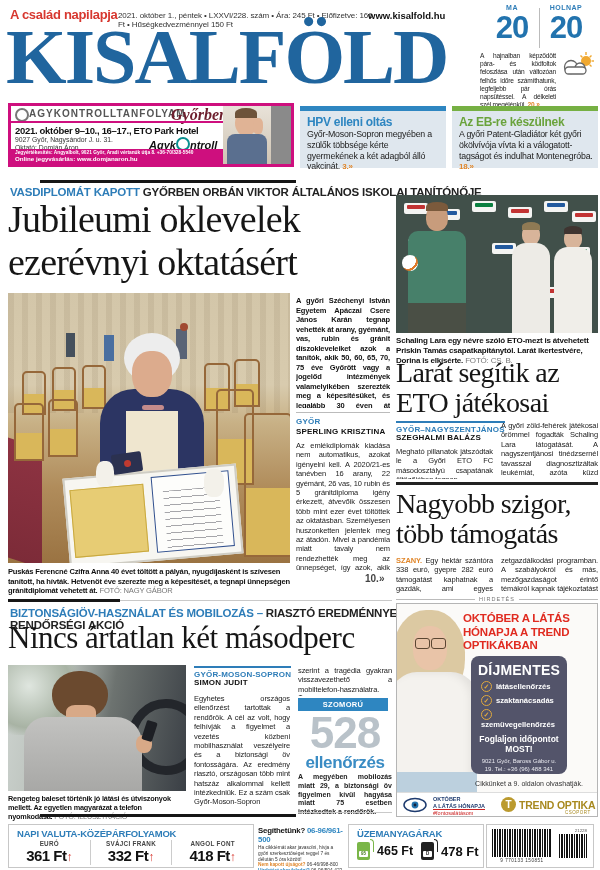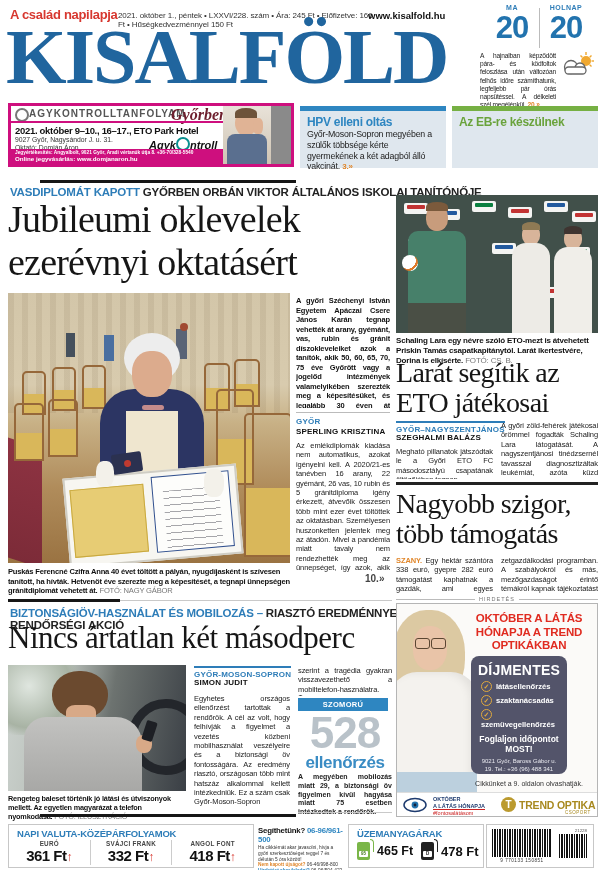--- a/index.html
+++ b/index.html
@@ -101,20 +101,24 @@
   <div class="abs" style="left:0;top:0;width:100%;height:5px;background:#2e86c1"></div>
   <div class="abs" style="left:7px;top:9px;font-size:12px;font-weight:bold;color:#2e86c1;letter-spacing:-.3px">HPV elleni oltás</div>
   <div class="abs" style="left:7px;top:23px;width:134px;font-size:8.8px;line-height:10.8px;color:#222;letter-spacing:-.2px">
     <span>Győr-Moson-Sopron megyében a szülők többsége kérte gyermekének a két adagból álló vakcinát.</span>
     <span class="pref-o" style="font-size:8px">3.»</span>
   </div>
 </div>
 <div class="abs" style="left:452px;top:106px;width:146px;height:62px;background:#dfe7ee">
   <div class="abs" style="left:0;top:0;width:100%;height:5px;background:#76b043"></div>
   <div class="abs" style="left:7px;top:9px;font-size:12px;font-weight:bold;color:#6aa33c;letter-spacing:-.3px">Az EB-re készülnek</div>
+  <div class="abs" style="left:7px;top:23px;width:134px;font-size:8.8px;line-height:10.8px;color:#222;letter-spacing:-.2px">
+    <span>A győri Patent-Gladiátor két győri ökölvívója vívta ki a válogatott-tagságot és indulhat Montenegróba.</span>
+    <span class="pref-o" style="font-size:8px">18.»</span>
+  </div>
 </div>
 
 <div class="abs blackbar" style="left:40px;top:180px;width:256px"></div>
 
 <div class="abs" style="left:10px;top:186px;font-size:11.5px;letter-spacing:-.2px">
   <span class="kick-blue">VASDIPLOMÁT KAPOTT</span>
   <span class="kick-dark">GYŐRBEN ORBÁN VIKTOR ÁLTALÁNOS ISKOLAI TANÍTÓNŐJE</span>
 </div>
 <div class="abs serif" style="left:8px;top:198px;width:382px;font-size:38px;line-height:43px;color:#161616;letter-spacing:-.8px">Jubileumi oklevelek ezerévnyi oktatásért</div>
 
@@ -279,21 +283,21 @@
 
 <div class="abs" style="left:396px;top:603px;width:202px;height:214px;border:1px solid #b5b5b5;background:#fbfaf8;box-sizing:border-box;overflow:hidden">
 
   <div class="abs" style="left:-4px;top:6px;width:72px;height:92px;border-radius:46%;background:#dcc9a2"></div>
   <div class="abs" style="left:16px;top:22px;width:34px;height:44px;border-radius:45%;background:#e9c4a8"></div>
   <div class="abs" style="left:18px;top:34px;width:13px;height:9px;border:1.5px solid #5a4632;border-radius:3px"></div>
   <div class="abs" style="left:34px;top:34px;width:13px;height:9px;border:1.5px solid #5a4632;border-radius:3px"></div>
   <div class="abs" style="left:-6px;top:68px;width:86px;height:110px;border-radius:26px 26px 0 0;background:#f4f2ee;box-shadow:inset -6px 0 10px rgba(0,0,0,.08)"></div>
   <div class="abs" style="left:-6px;top:168px;width:86px;height:28px;background:#bcd0de"></div>
 
-  <div class="abs" style="left:66px;top:8px;width:132px;text-align:center;font-size:11.5px;line-height:13.5px;font-weight:bold;color:#e02b20;letter-spacing:-.2px">OKTÓBER A LÁTÁS HÓNAPJA A TREND OPTIKÁKBAN</div>
+  <div class="abs" style="left:66px;top:8px;width:132px;text-align:left;font-size:11.5px;line-height:13.5px;font-weight:bold;color:#e02b20;letter-spacing:-.2px">OKTÓBER A LÁTÁS HÓNAPJA A TREND OPTIKÁKBAN</div>
 
   <div class="abs" style="left:74px;top:52px;width:96px;height:118px;background:#53546a;border-radius:8px;text-align:center">
     <div style="margin-top:6px;font-size:14px;font-weight:bold;color:#fff;letter-spacing:.2px">DÍJMENTES</div>
     <div class="tz-item"><span class="check">✓</span><span>látásellenőrzés</span></div>
     <div class="tz-item"><span class="check">✓</span><span>szaktanácsadás</span></div>
     <div class="tz-item"><span class="check">✓</span><span>szemüvegellenőrzés</span></div>
     <div style="margin-top:5px;font-size:8.5px;font-weight:bold;color:#fff;width:80px;margin-left:8px;line-height:10px">Foglaljon időpontot MOST!</div>
     <div style="margin-top:4px;font-size:6px;color:#e8e8ee;width:84px;margin-left:6px;line-height:7.5px">9021 Győr, Baross Gábor u. 19. Tel.: +36 (96) 488 341</div>
   </div>
   <div class="abs" style="left:66px;top:176px;width:132px;text-align:center;font-size:7px;color:#333">Cikkünket a 9. oldalon olvashatják.</div>

